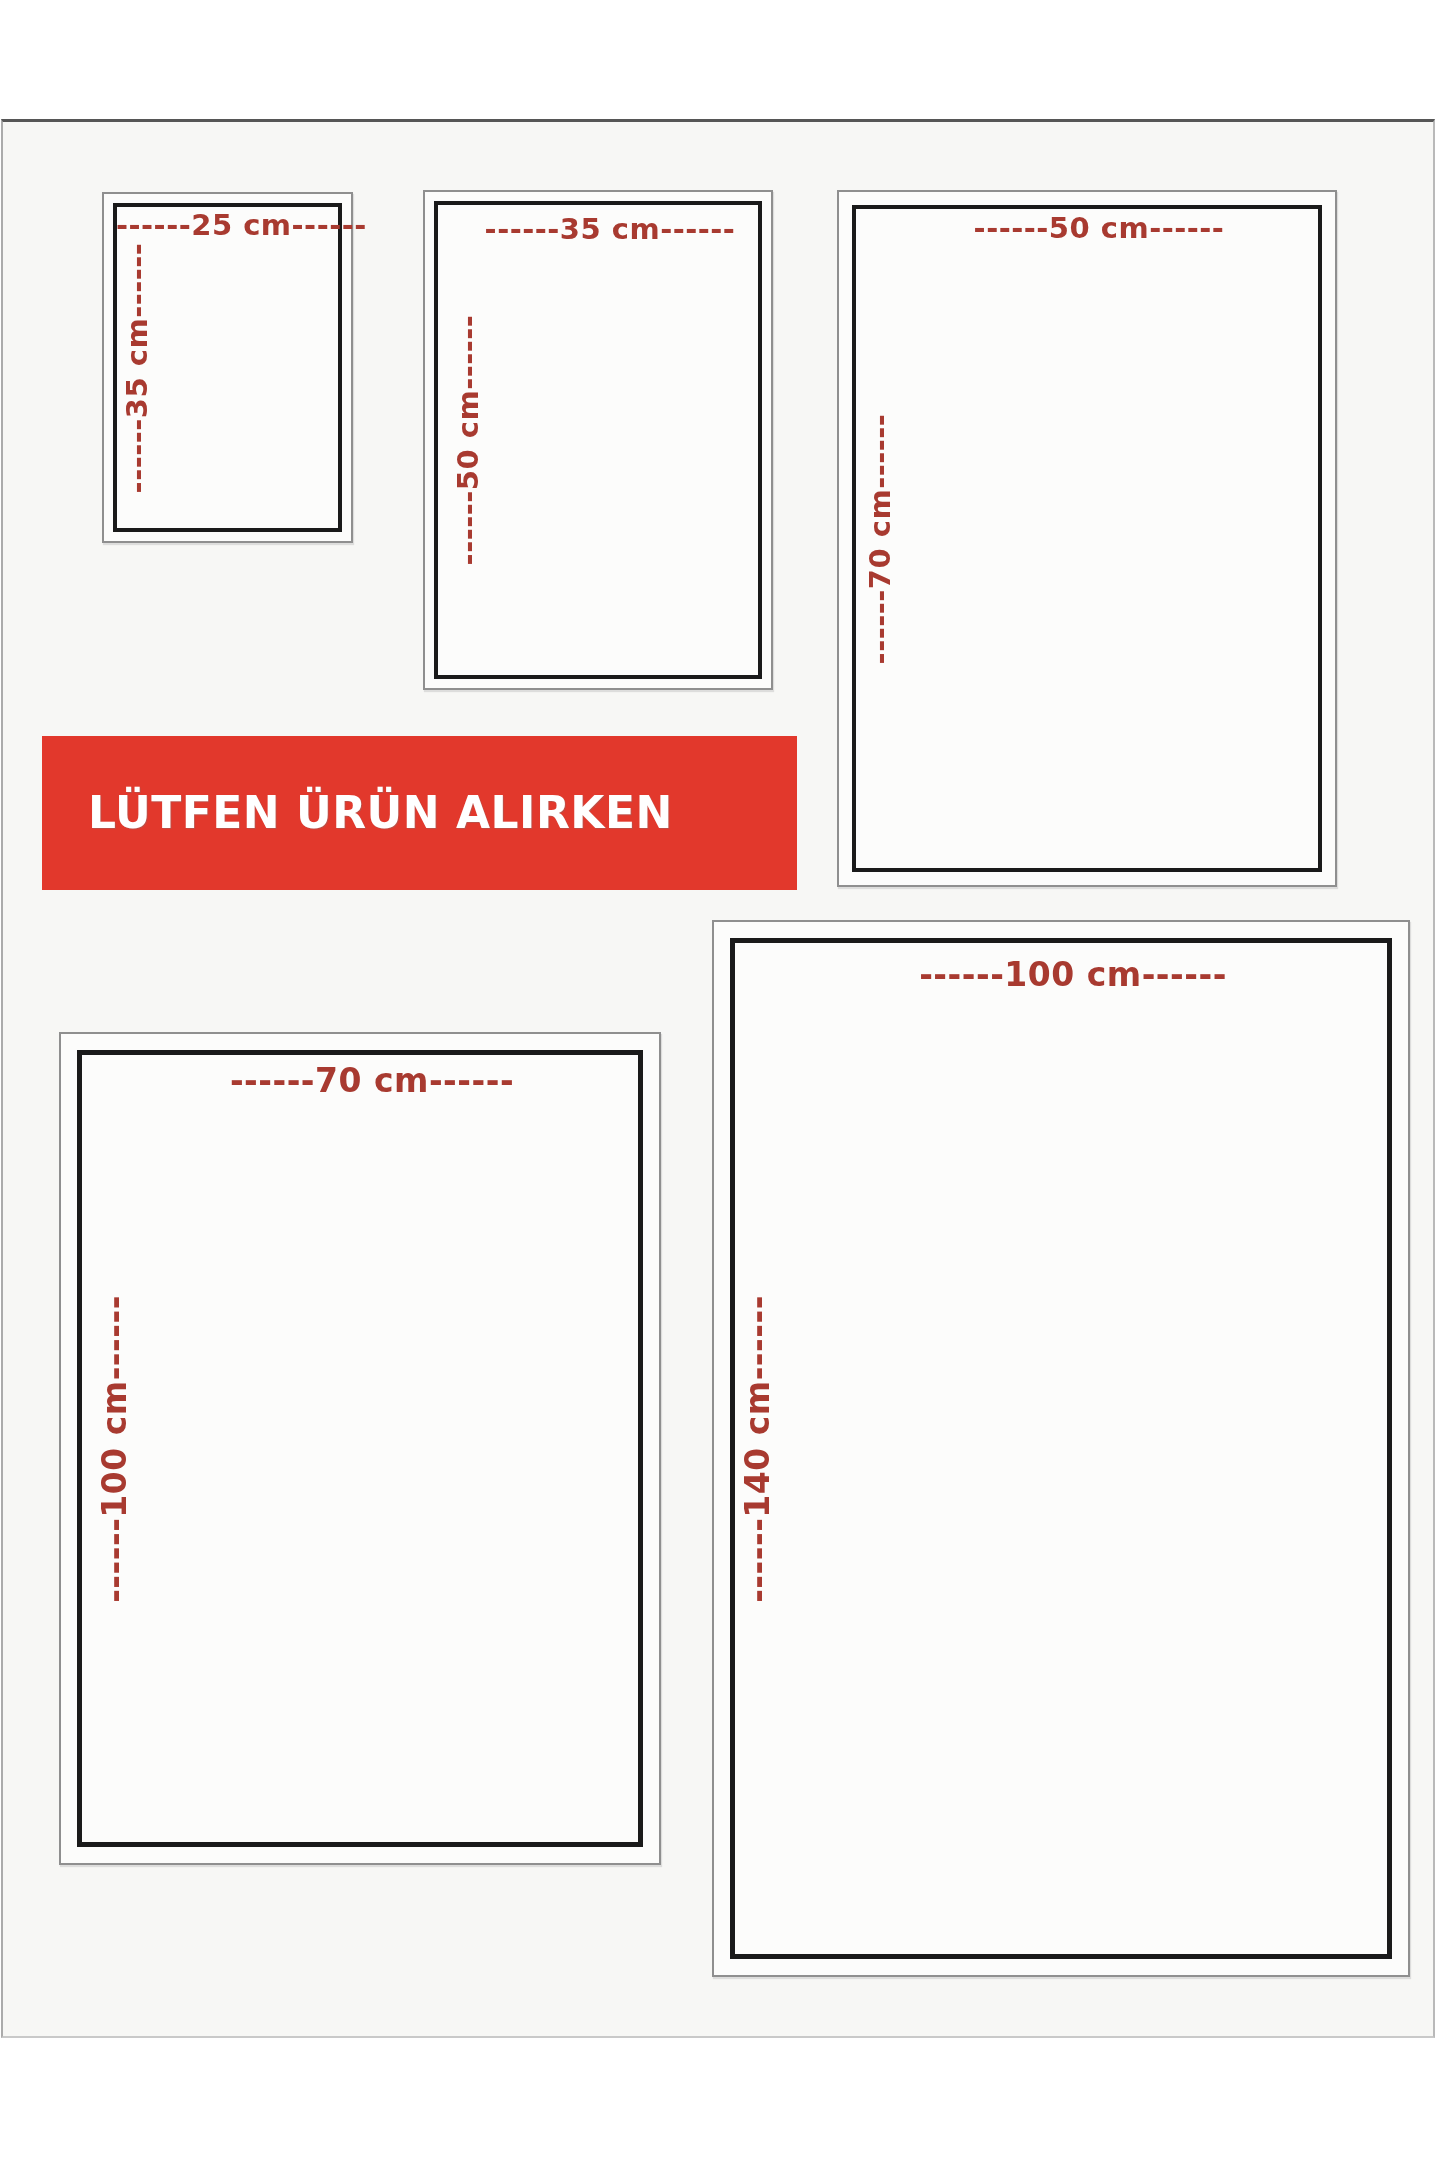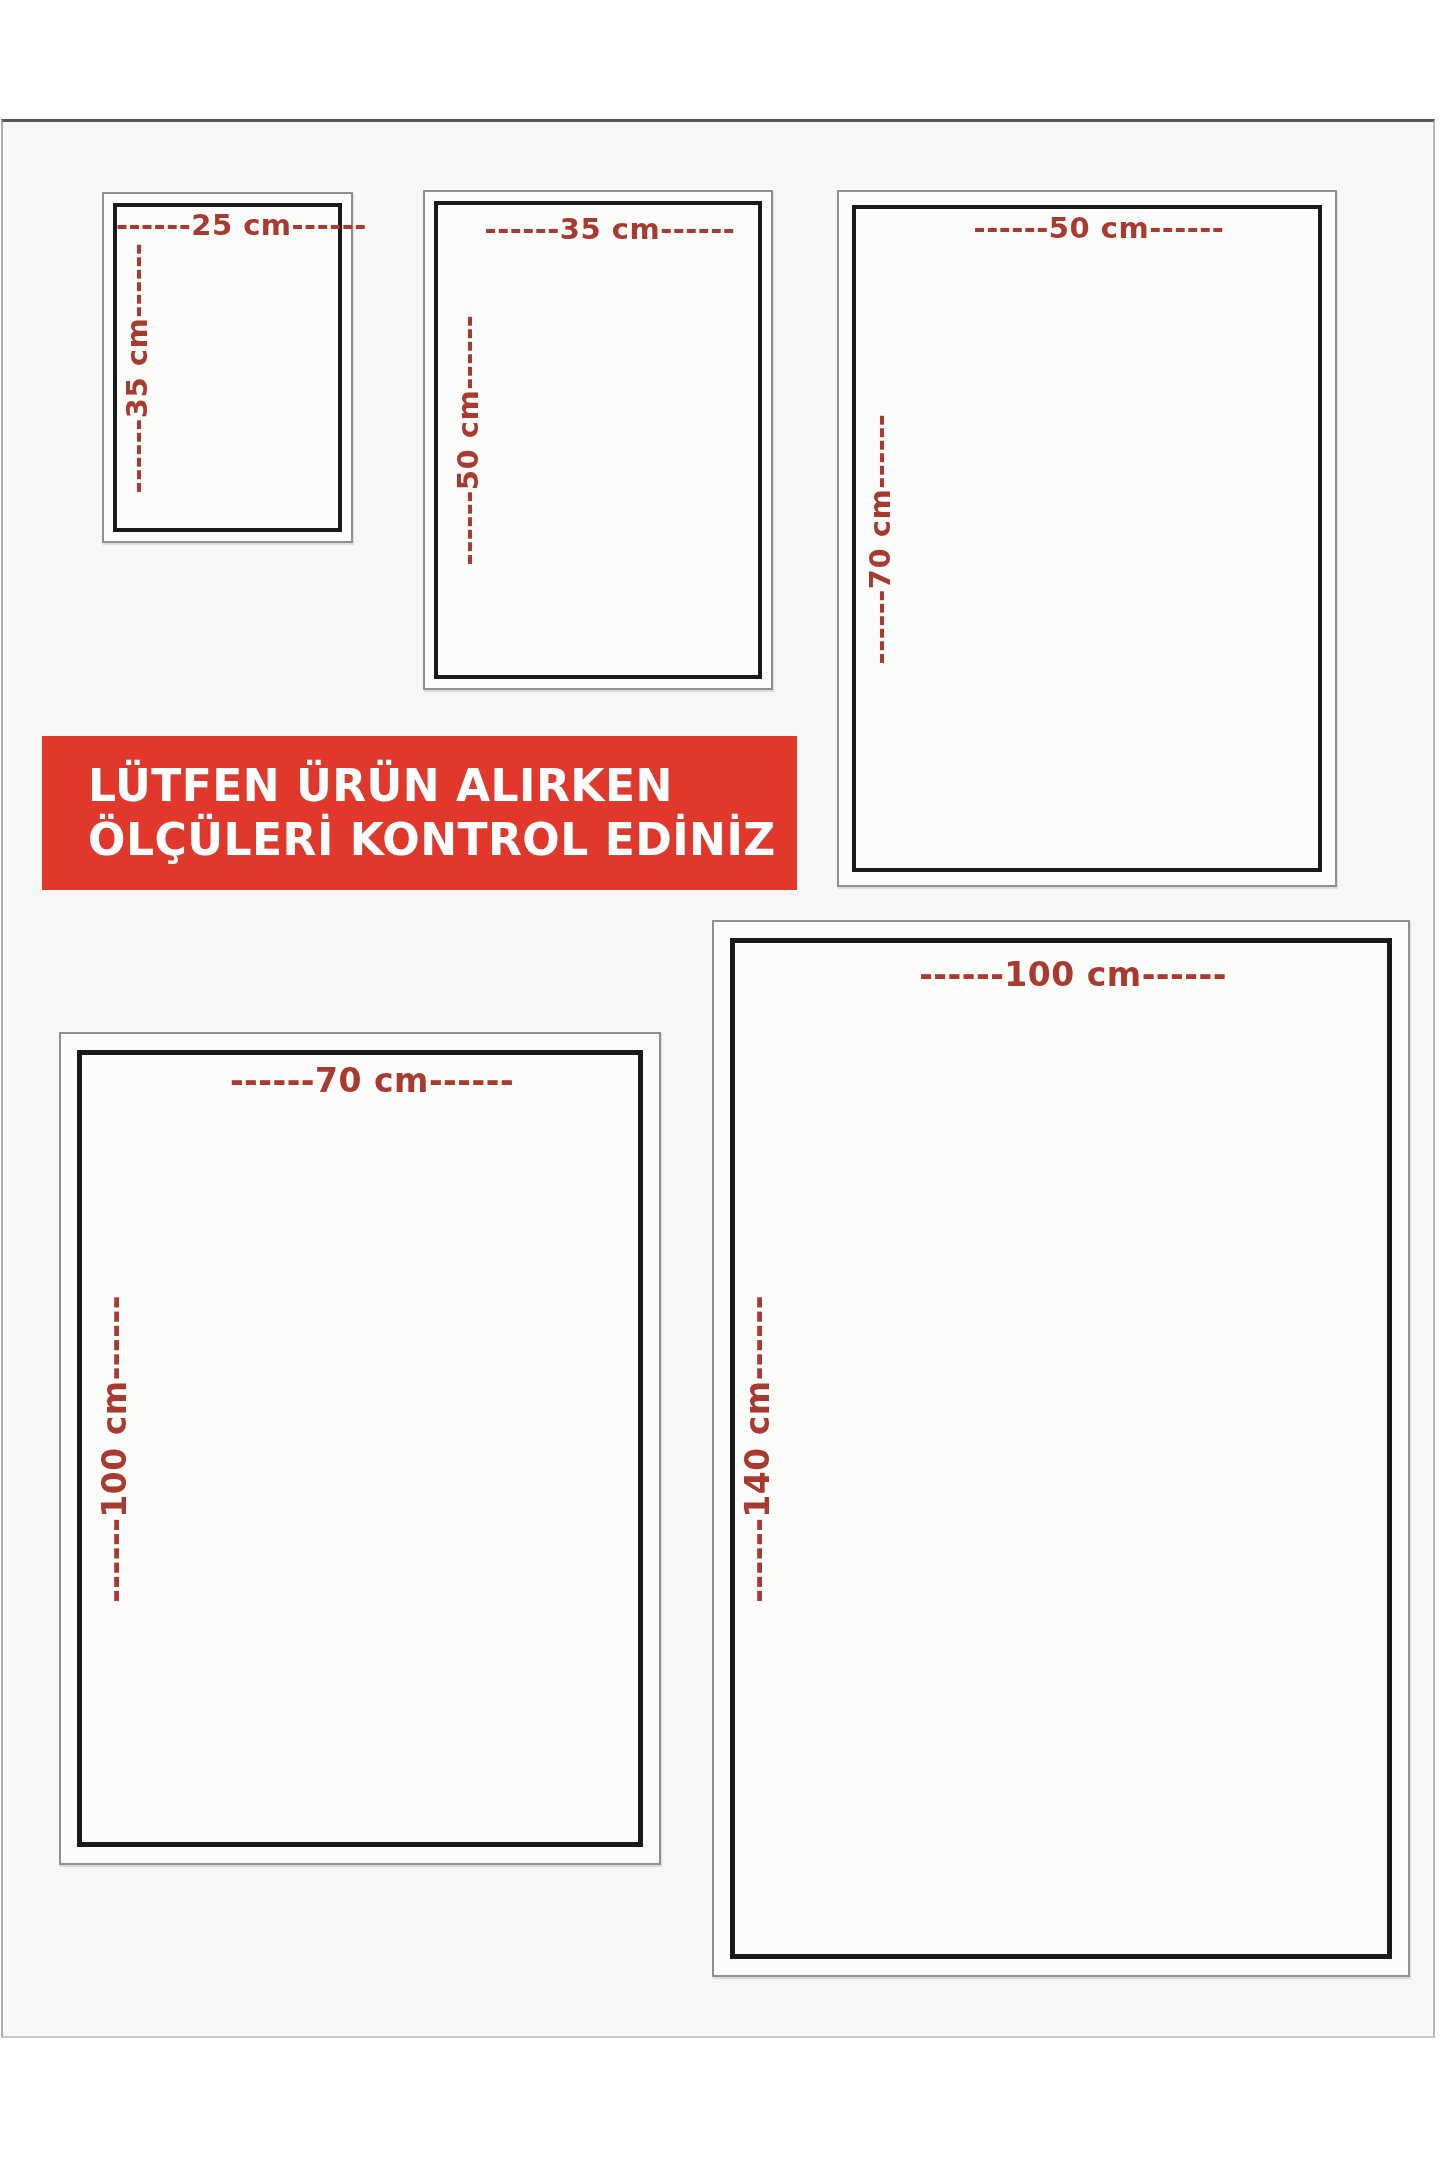--- a/index.html
+++ b/index.html
@@ -136,14 +136,13 @@
 </div>
 
 <div class="size-box large" id="box-5">
   <div class="inner"></div>
   <div class="w-label">------100 cm------</div>
   <div class="h-label">------140 cm------</div>
 </div>
 
 <div class="banner">
   <div class="line">LÜTFEN ÜRÜN ALIRKEN</div>
-  <div class="line">ÖLÇÜLERİ KONTROL EDİNİZ</div>
 </div>
 
 </body></html>

